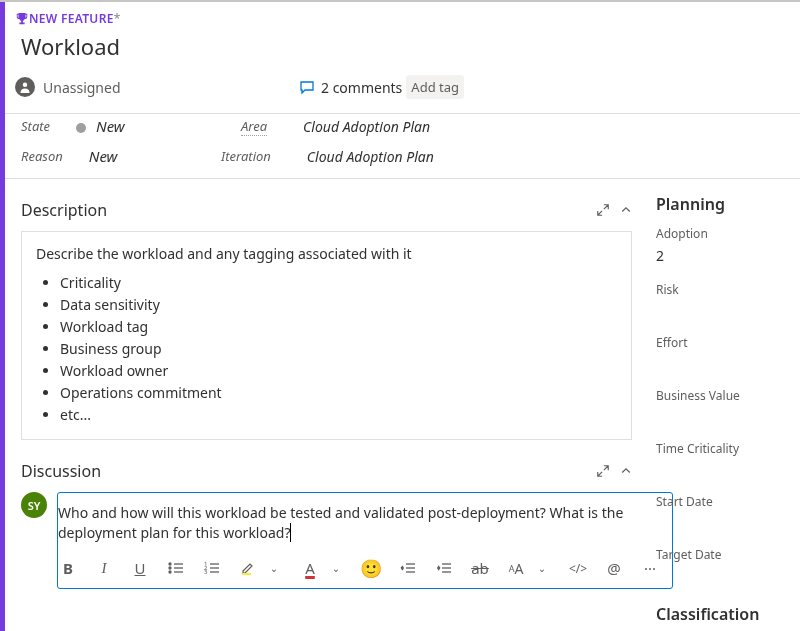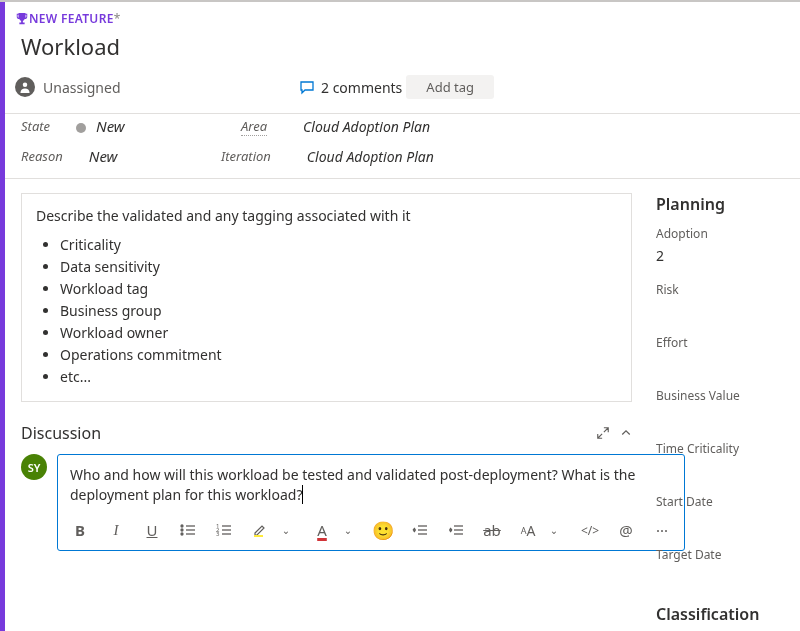--- a/index.html
+++ b/index.html
@@ -28,21 +28,21 @@
   
   .hdr{padding:8px 16px 14px 10px;}
   .breadcrumb{display:flex;align-items:center;color:var(--purple);font-size:12px;font-weight:600;letter-spacing:.3px;}
   .breadcrumb .star{color:#8A8886;font-weight:400;}
   .title{font-size:22px;font-weight:400;margin:4px 0 14px 6px;}
   .metarow{display:flex;align-items:center;gap:4px;}
   .assignee{display:flex;align-items:center;gap:8px;color:var(--muted);flex:0 0 280px;}
   .person-icon{width:20px;height:20px;border-radius:50%;background:#605E5C;display:flex;align-items:center;justify-content:center;color:#fff;font-size:11px;}
   .comments{display:flex;align-items:center;gap:6px;color:var(--text);}
   .comments svg{color:#0078D4;}
-  .addtag{background:var(--pill);border-radius:3px;padding:3px 20px;color:var(--muted);font-size:13px;}
+  .addtag{background:var(--pill);border-radius:3px;padding:3px 5px;color:var(--muted);font-size:13px;}
   
   .stateblock{padding:2px 16px 12px 16px;border-top:1px solid var(--border);border-bottom:1px solid var(--border);display:grid;grid-template-columns:200px 1fr;row-gap:10px;align-items:center;font-size:14px;font-style:italic;}
   .lbl{color:var(--muted);font-size:13px;}
   .underline{border-bottom:1px dotted #A19F9D;margin-left:20px;}
   .statepair{display:flex;gap:26px;align-items:center;}
   .statepair .dot{width:10px;height:10px;border-radius:50%;background:#A19F9D;display:inline-block;margin-right:10px;vertical-align:middle;}
   .statepair .val{font-size:15px;}
   .areapair{display:flex;gap:36px;align-items:center;}
   
   .cols{display:flex;padding:14px 16px;gap:24px;}
@@ -50,21 +50,21 @@
   .rightcol{width:128px;flex-shrink:0;}
   .secthdr{display:flex;align-items:center;justify-content:space-between;margin:6px 0 10px 0;}
   .secthdr h3{margin:0;font-size:16px;font-weight:400;}
   .secticons{display:flex;gap:10px;color:var(--muted);align-items:center;}
   .descbox{border:1px solid var(--border);padding:12px 14px;font-size:14px;color:var(--text);}
   .descbox ul{margin:10px 0 0 0;padding-left:24px;}
   .descbox li{margin:3px 0;}
   
   .discrow{display:flex;gap:10px;align-items:flex-start;margin-top:8px;}
   .avatar{width:26px;height:26px;border-radius:50%;background:var(--avatar);color:#fff;font-size:11px;display:flex;align-items:center;justify-content:center;flex-shrink:0;font-weight:600;}
-  .editor{flex:1;border:1.5px solid var(--blue-border);border-radius:3px;padding:10px 12px 8px 12px;}
+  .editor{flex:1;border:1.5px solid var(--blue-border);border-radius:3px;padding:10px 12px 8px 0;}
   .editor .txt{min-height:38px;font-size:14px;line-height:1.4;outline:none;}
   .cursor{border-right:1px solid #000;animation:none;}
   .toolbar{display:flex;gap:16px;align-items:center;margin-top:14px;color:#605E5C;}
   .tb{width:20px;text-align:center;font-size:15px;display:flex;align-items:center;justify-content:center;}
   .tb.small{font-size:12px;}
   .chev{font-size:10px;margin-left:-10px;}
   
   .rightcol h3{margin:0 0 10px 0;font-size:16px;font-weight:600;}
   .field{margin-bottom:16px;}
   .fldlbl{color:var(--muted);font-size:12px;margin-bottom:4px;}
@@ -125,22 +125,37 @@
       </div>
       <div class="areapair">
         <span class="lbl">Iteration</span>
         <span class="val">Cloud Adoption Plan</span>
       </div>
     </div>
 
     <div class="cols">
       <div class="leftcol">
 
+        <div class="secthdr">
+          <h3>Description</h3>
+          <div class="secticons">
+            <span>
+                <svg width="14" height="14" viewBox="0 0 16 16" stroke="currentColor" fill="none" stroke-width="1.3">
+                  <path d="M9 2h5v5M7 14H2V9M14 2l-5 5M2 14l5-5"></path>
+                </svg>
+              </span>
+            <span>
+                <svg width="12" height="12" viewBox="0 0 16 16" stroke="currentColor" fill="none" stroke-width="1.6">
+                  <path d="M3 10l5-5 5 5"></path>
+                </svg>
+              </span>
+          </div>
+        </div>
         <div class="descbox">
-          <div>Describe the validated and any tagging associated with it</div>
+          <div>Describe the workload and any tagging associated with it</div>
           <ul>
             <li>Criticality</li>
             <li>Data sensitivity</li>
             <li>Workload tag</li>
             <li>Business group</li>
             <li>Workload owner</li>
             <li>Operations commitment</li>
             <li>etc...</li>
           </ul>
         </div>

